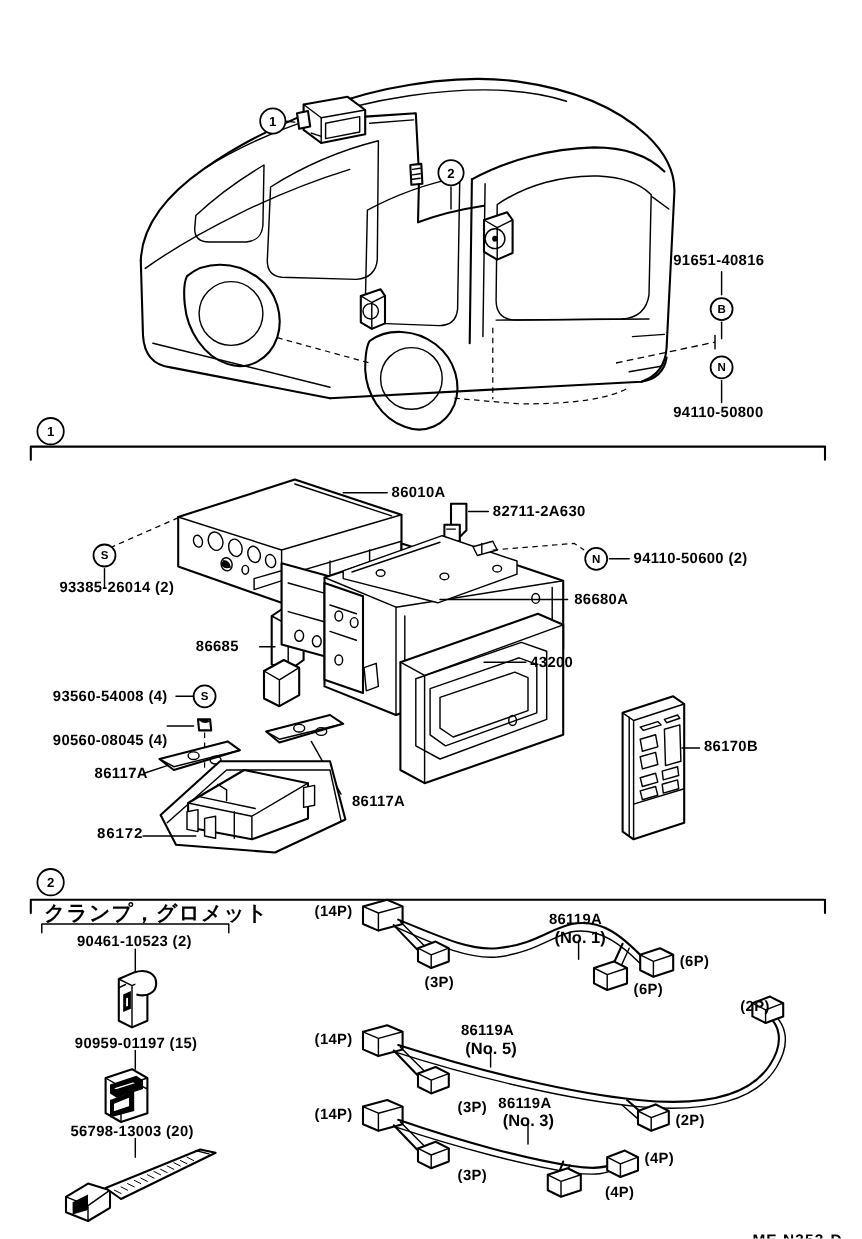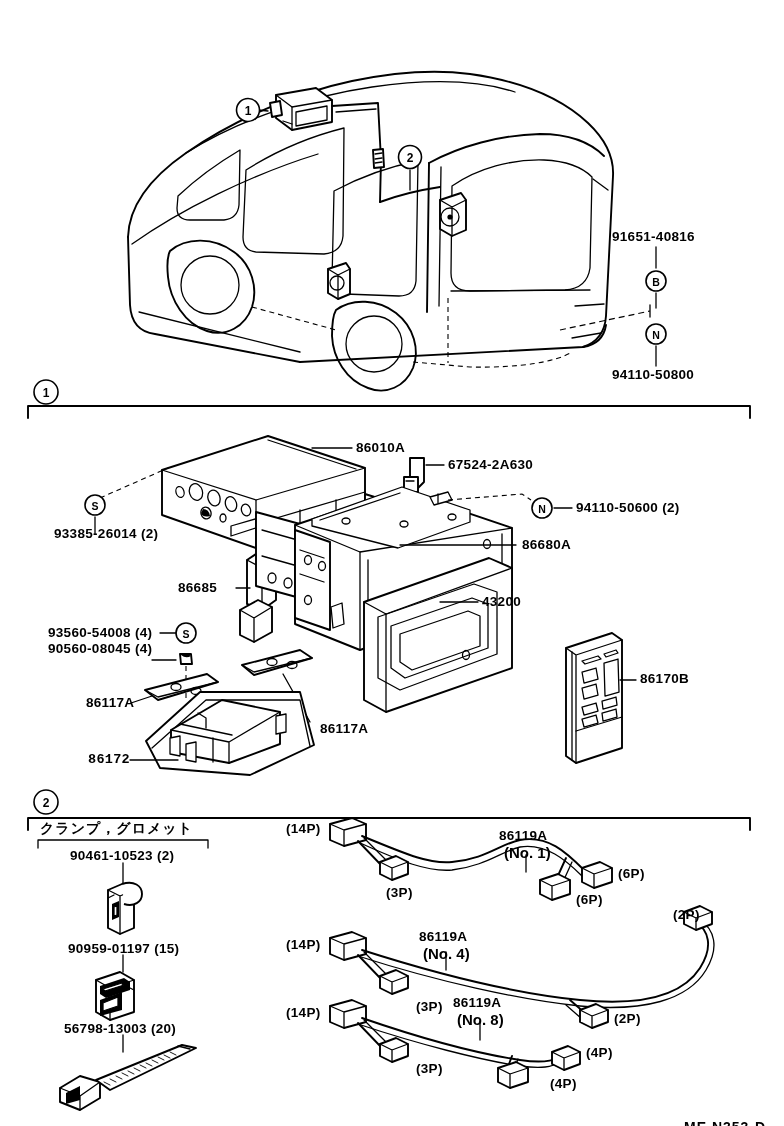--- a/index.html
+++ b/index.html
@@ -7,21 +7,21 @@
     width:784px;height:1126px;position:relative;overflow:hidden;
     font-family:"Liberation Sans","DejaVu Sans",sans-serif;
     color:#000;
   }
   #sheet{position:absolute;inset:0;width:784px;height:1126px;}
   .lbl{
     position:absolute;font-size:13.5px;font-weight:bold;letter-spacing:.3px;
     white-space:nowrap;line-height:1;
   }
   .lbl.sm{font-size:15px;letter-spacing:0;}
-  .lbl.jp{font-size:14px;font-family:Liberation Serif, serif;letter-spacing:1px;}
+  .lbl.jp{font-size:19px;font-family:Liberation Mono, monospace;letter-spacing:1px;}
   .lbl.code{font-size:14px;letter-spacing:1px;margin-top:42px;}
   svg{position:absolute;top:0;left:0;overflow:visible;}
   .ln{fill:none;stroke:#000;stroke-width:1.3;stroke-linecap:round;stroke-linejoin:round;}
   .ln2{fill:none;stroke:#000;stroke-width:1.9;stroke-linecap:round;stroke-linejoin:round;}
   .lnT{fill:none;stroke:#000;stroke-width:0.9;stroke-linecap:round;stroke-linejoin:round;}
   .dash{fill:none;stroke:#000;stroke-width:1.2;stroke-dasharray:6 4;}
   .dash2{fill:none;stroke:#000;stroke-width:1.1;stroke-dasharray:5 4;}
   .wht{fill:#fff;stroke:#000;stroke-width:1.3;stroke-linejoin:round;}
   .wht2{fill:#fff;stroke:#000;stroke-width:1.9;stroke-linejoin:round;}
   .blk{fill:#000;}
@@ -450,33 +450,33 @@
   </g>
 </svg>
 
 <div class="lbl" style="left:612px;top:230px;">91651-40816</div>
 <div class="lbl" style="left:612px;top:368px;">94110-50800</div>
 
 <div class="lbl" style="left:356px;top:441px;">86010A</div>
 
 <div class="lbl" style="left:54px;top:527px;">93385-26014 (2)</div>
 
-<div class="lbl" style="left:448px;top:458px;">67524-2A630</div>
+<div class="lbl" style="left:448px;top:458px;">82711-2A630</div>
 
 <div class="lbl" style="left:576px;top:501px;">94110-50600 (2)</div>
 
 <div class="lbl" style="left:522px;top:538px;">86680A</div>
 
 <div class="lbl" style="left:482px;top:595px;">43200</div>
 
 <div class="lbl" style="left:178px;top:581px;">86685</div>
 
 <div class="lbl" style="left:48px;top:626px;">93560-54008 (4)</div>
 
-<div class="lbl" style="left:48px;top:642px;">90560-08045 (4)</div>
+<div class="lbl" style="left:48px;top:666px;">90560-08045 (4)</div>
 
 <div class="lbl" style="left:86px;top:696px;">86117A</div>
 
 <div class="lbl" style="left:320px;top:722px;">86117A</div>
 
 <div class="lbl" style="left:88px;top:753px;font-family:Liberation Mono, monospace;">86172</div>
 
 <div class="lbl" style="left:640px;top:672px;">86170B</div>
 
 <div class="lbl jp" style="left:40px;top:822px;">クランプ，グロメット</div>
@@ -489,27 +489,27 @@
 
 <div class="lbl" style="left:286px;top:822px;">(14P)</div>
 <div class="lbl" style="left:386px;top:886px;">(3P)</div>
 <div class="lbl" style="left:499px;top:829px;">86119A</div>
 <div class="lbl sm" style="left:504px;top:845px;">(No. 1)</div>
 <div class="lbl" style="left:618px;top:867px;">(6P)</div>
 <div class="lbl" style="left:576px;top:893px;">(6P)</div>
 
 <div class="lbl" style="left:286px;top:938px;">(14P)</div>
 <div class="lbl" style="left:419px;top:930px;">86119A</div>
-<div class="lbl sm" style="left:423px;top:946px;">(No. 4)</div>
+<div class="lbl sm" style="left:423px;top:946px;">(No. 5)</div>
 <div class="lbl" style="left:416px;top:1000px;">(3P)</div>
 <div class="lbl" style="left:673px;top:908px;">(2P)</div>
 <div class="lbl" style="left:614px;top:1012px;">(2P)</div>
 
 <div class="lbl" style="left:286px;top:1006px;">(14P)</div>
 <div class="lbl" style="left:453px;top:996px;">86119A</div>
-<div class="lbl sm" style="left:457px;top:1012px;">(No. 8)</div>
+<div class="lbl sm" style="left:457px;top:1012px;">(No. 3)</div>
 <div class="lbl" style="left:416px;top:1062px;">(3P)</div>
 <div class="lbl" style="left:586px;top:1046px;">(4P)</div>
 <div class="lbl" style="left:550px;top:1077px;">(4P)</div>
 
 <div class="lbl code" style="left:684px;top:1078px;">ME  N353-D</div>
 
 </div>
 
 </body></html>

